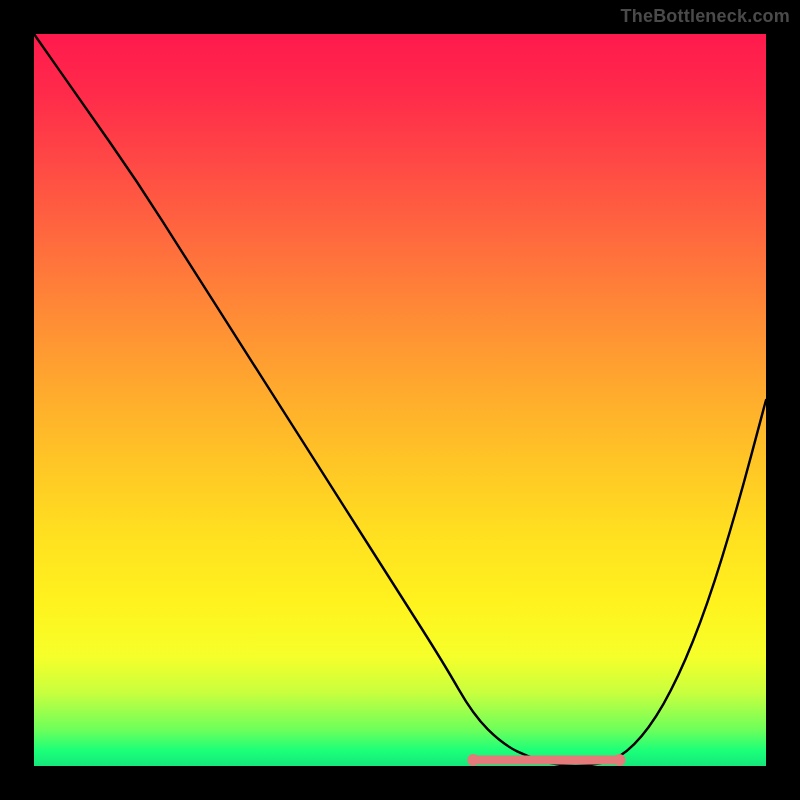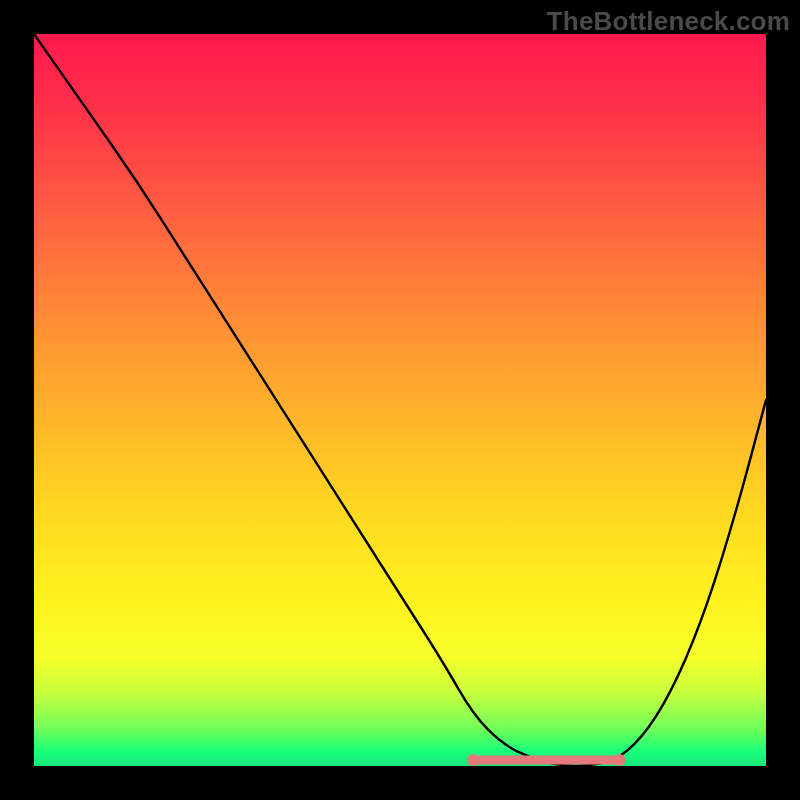--- a/index.html
+++ b/index.html
@@ -64,21 +64,21 @@
     stroke-linecap: round;
   }
   .marker-dot {
     fill: #e47a7a;
   }
   .watermark {
     position: absolute;
     top: 6px;
     right: 10px;
     color: #4a4a4a;
-    font-size: 26px;
+    font-size: 18px;
     font-weight: 600;
     letter-spacing: 0.2px;
   }
 </style>
 </head>
 <body>
 
 <div class="frame">
 
   <div class="watermark">TheBottleneck.com</div>

